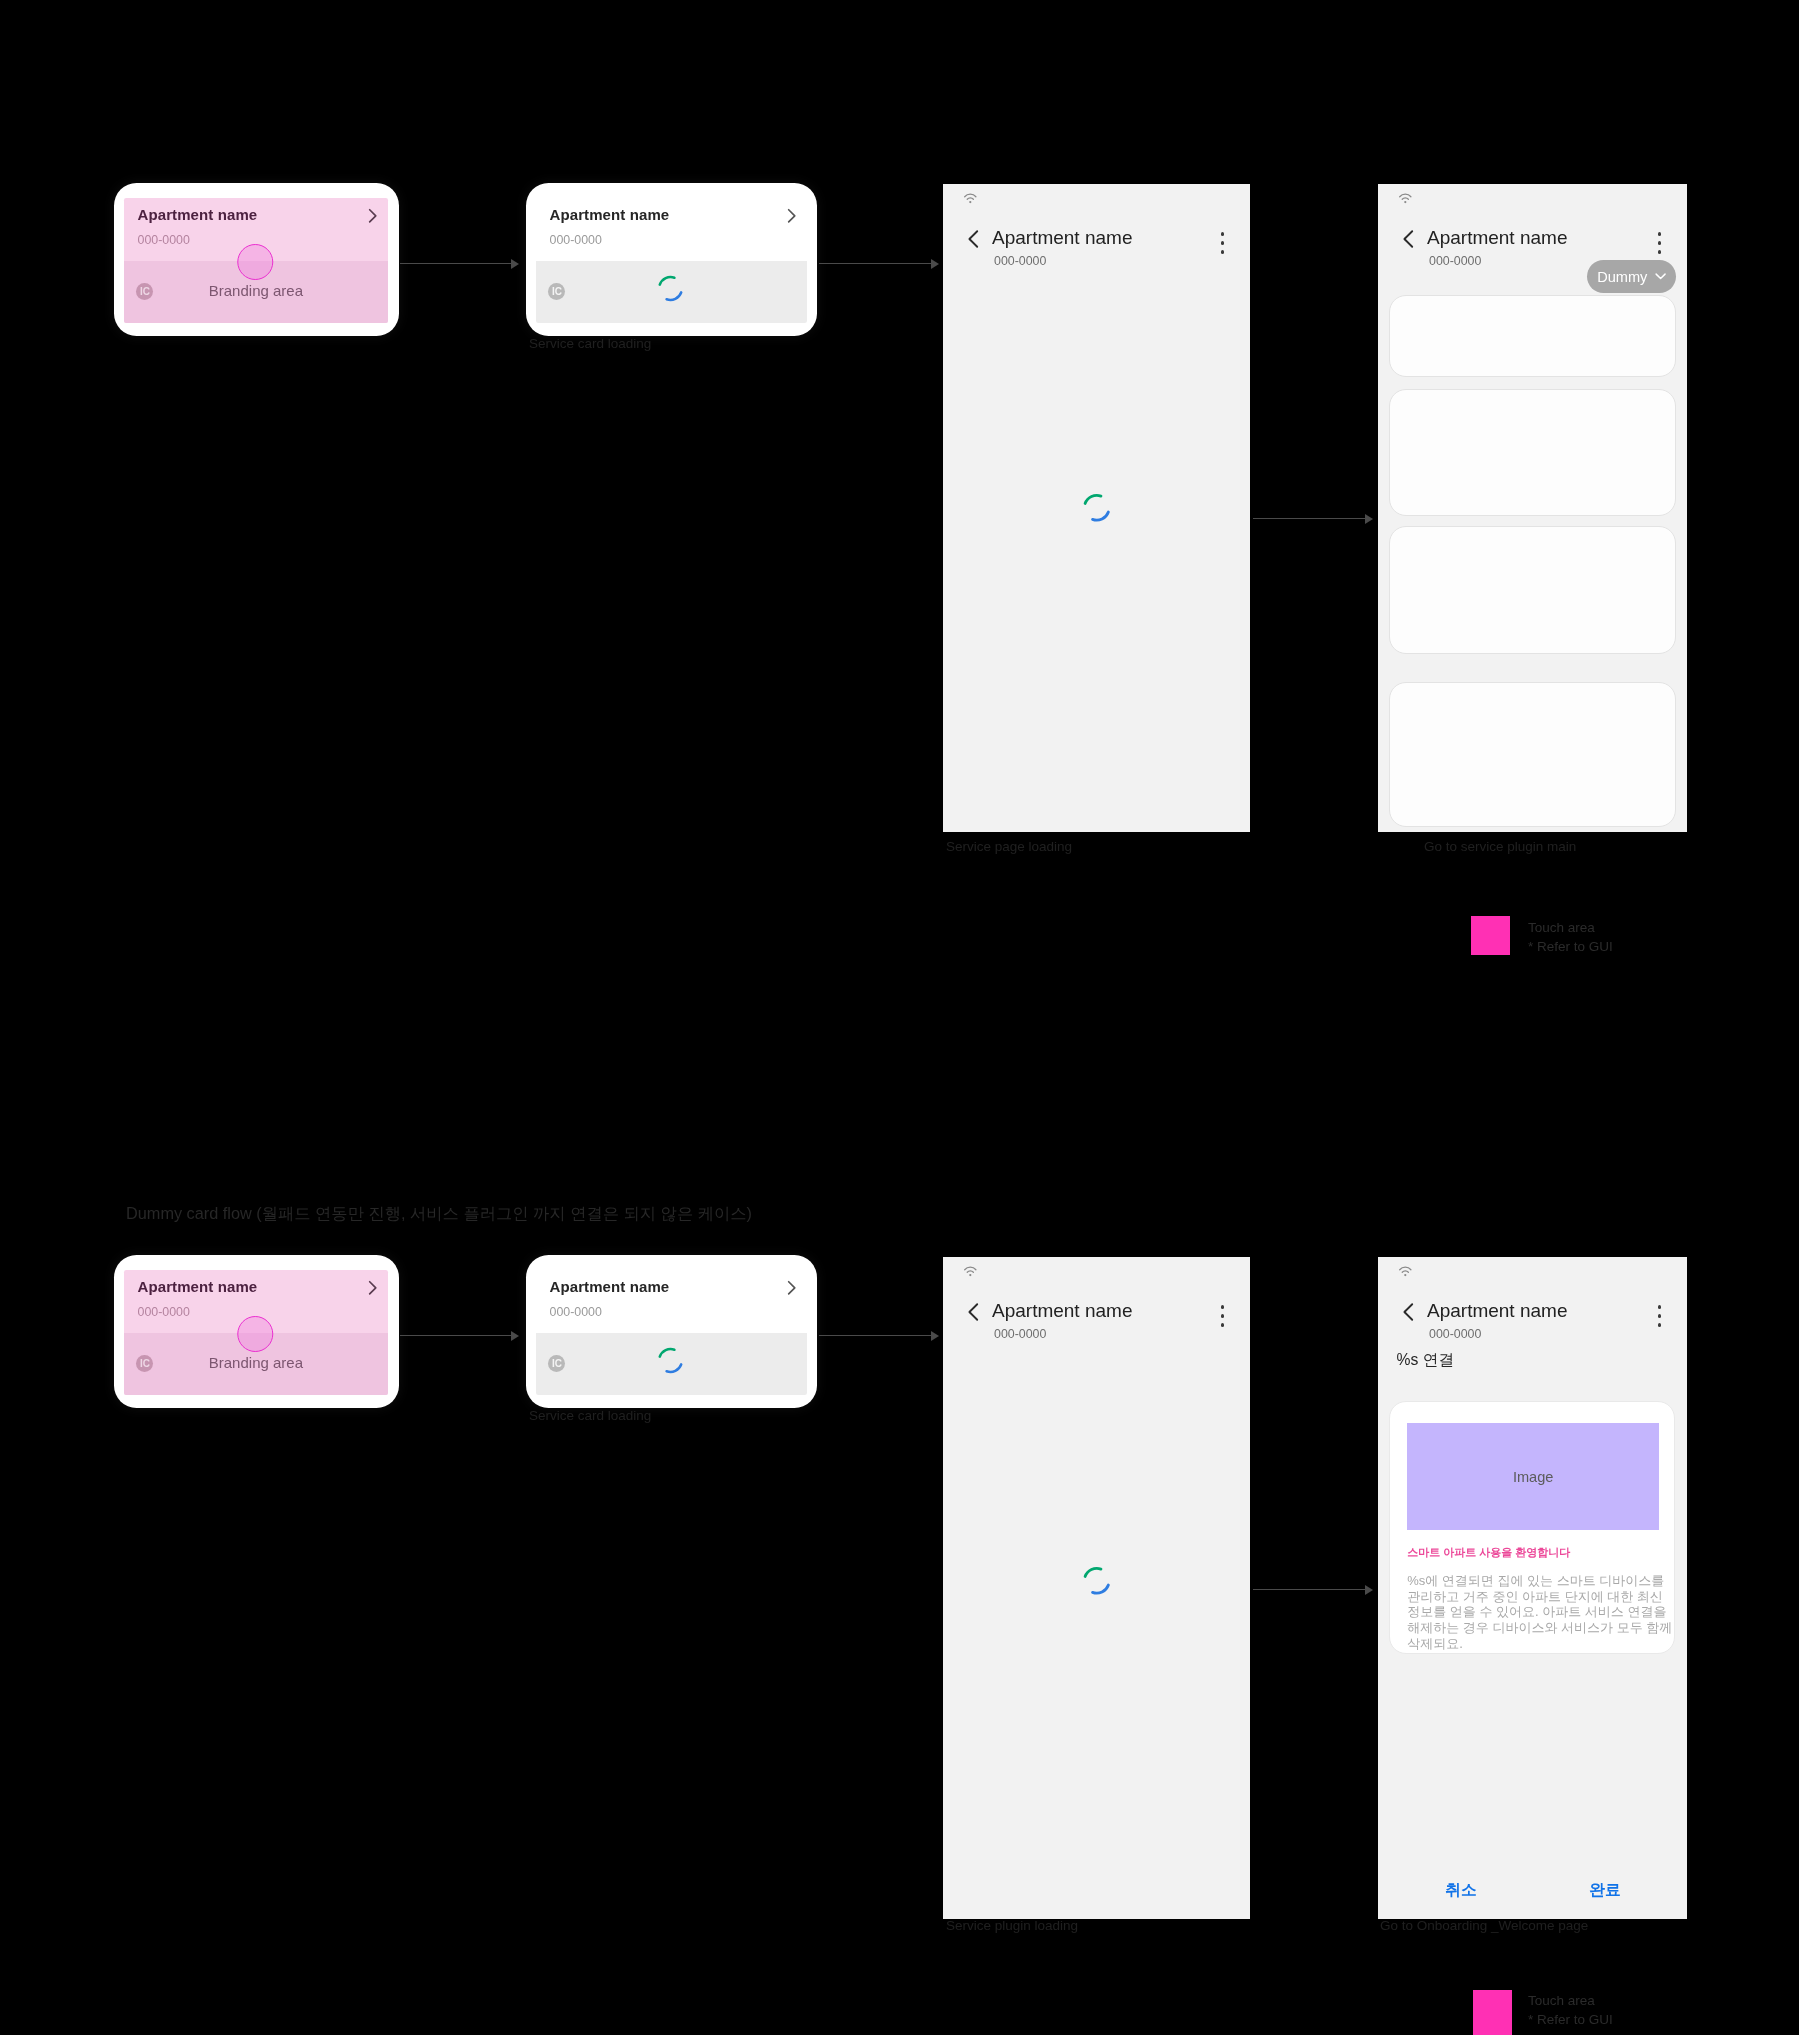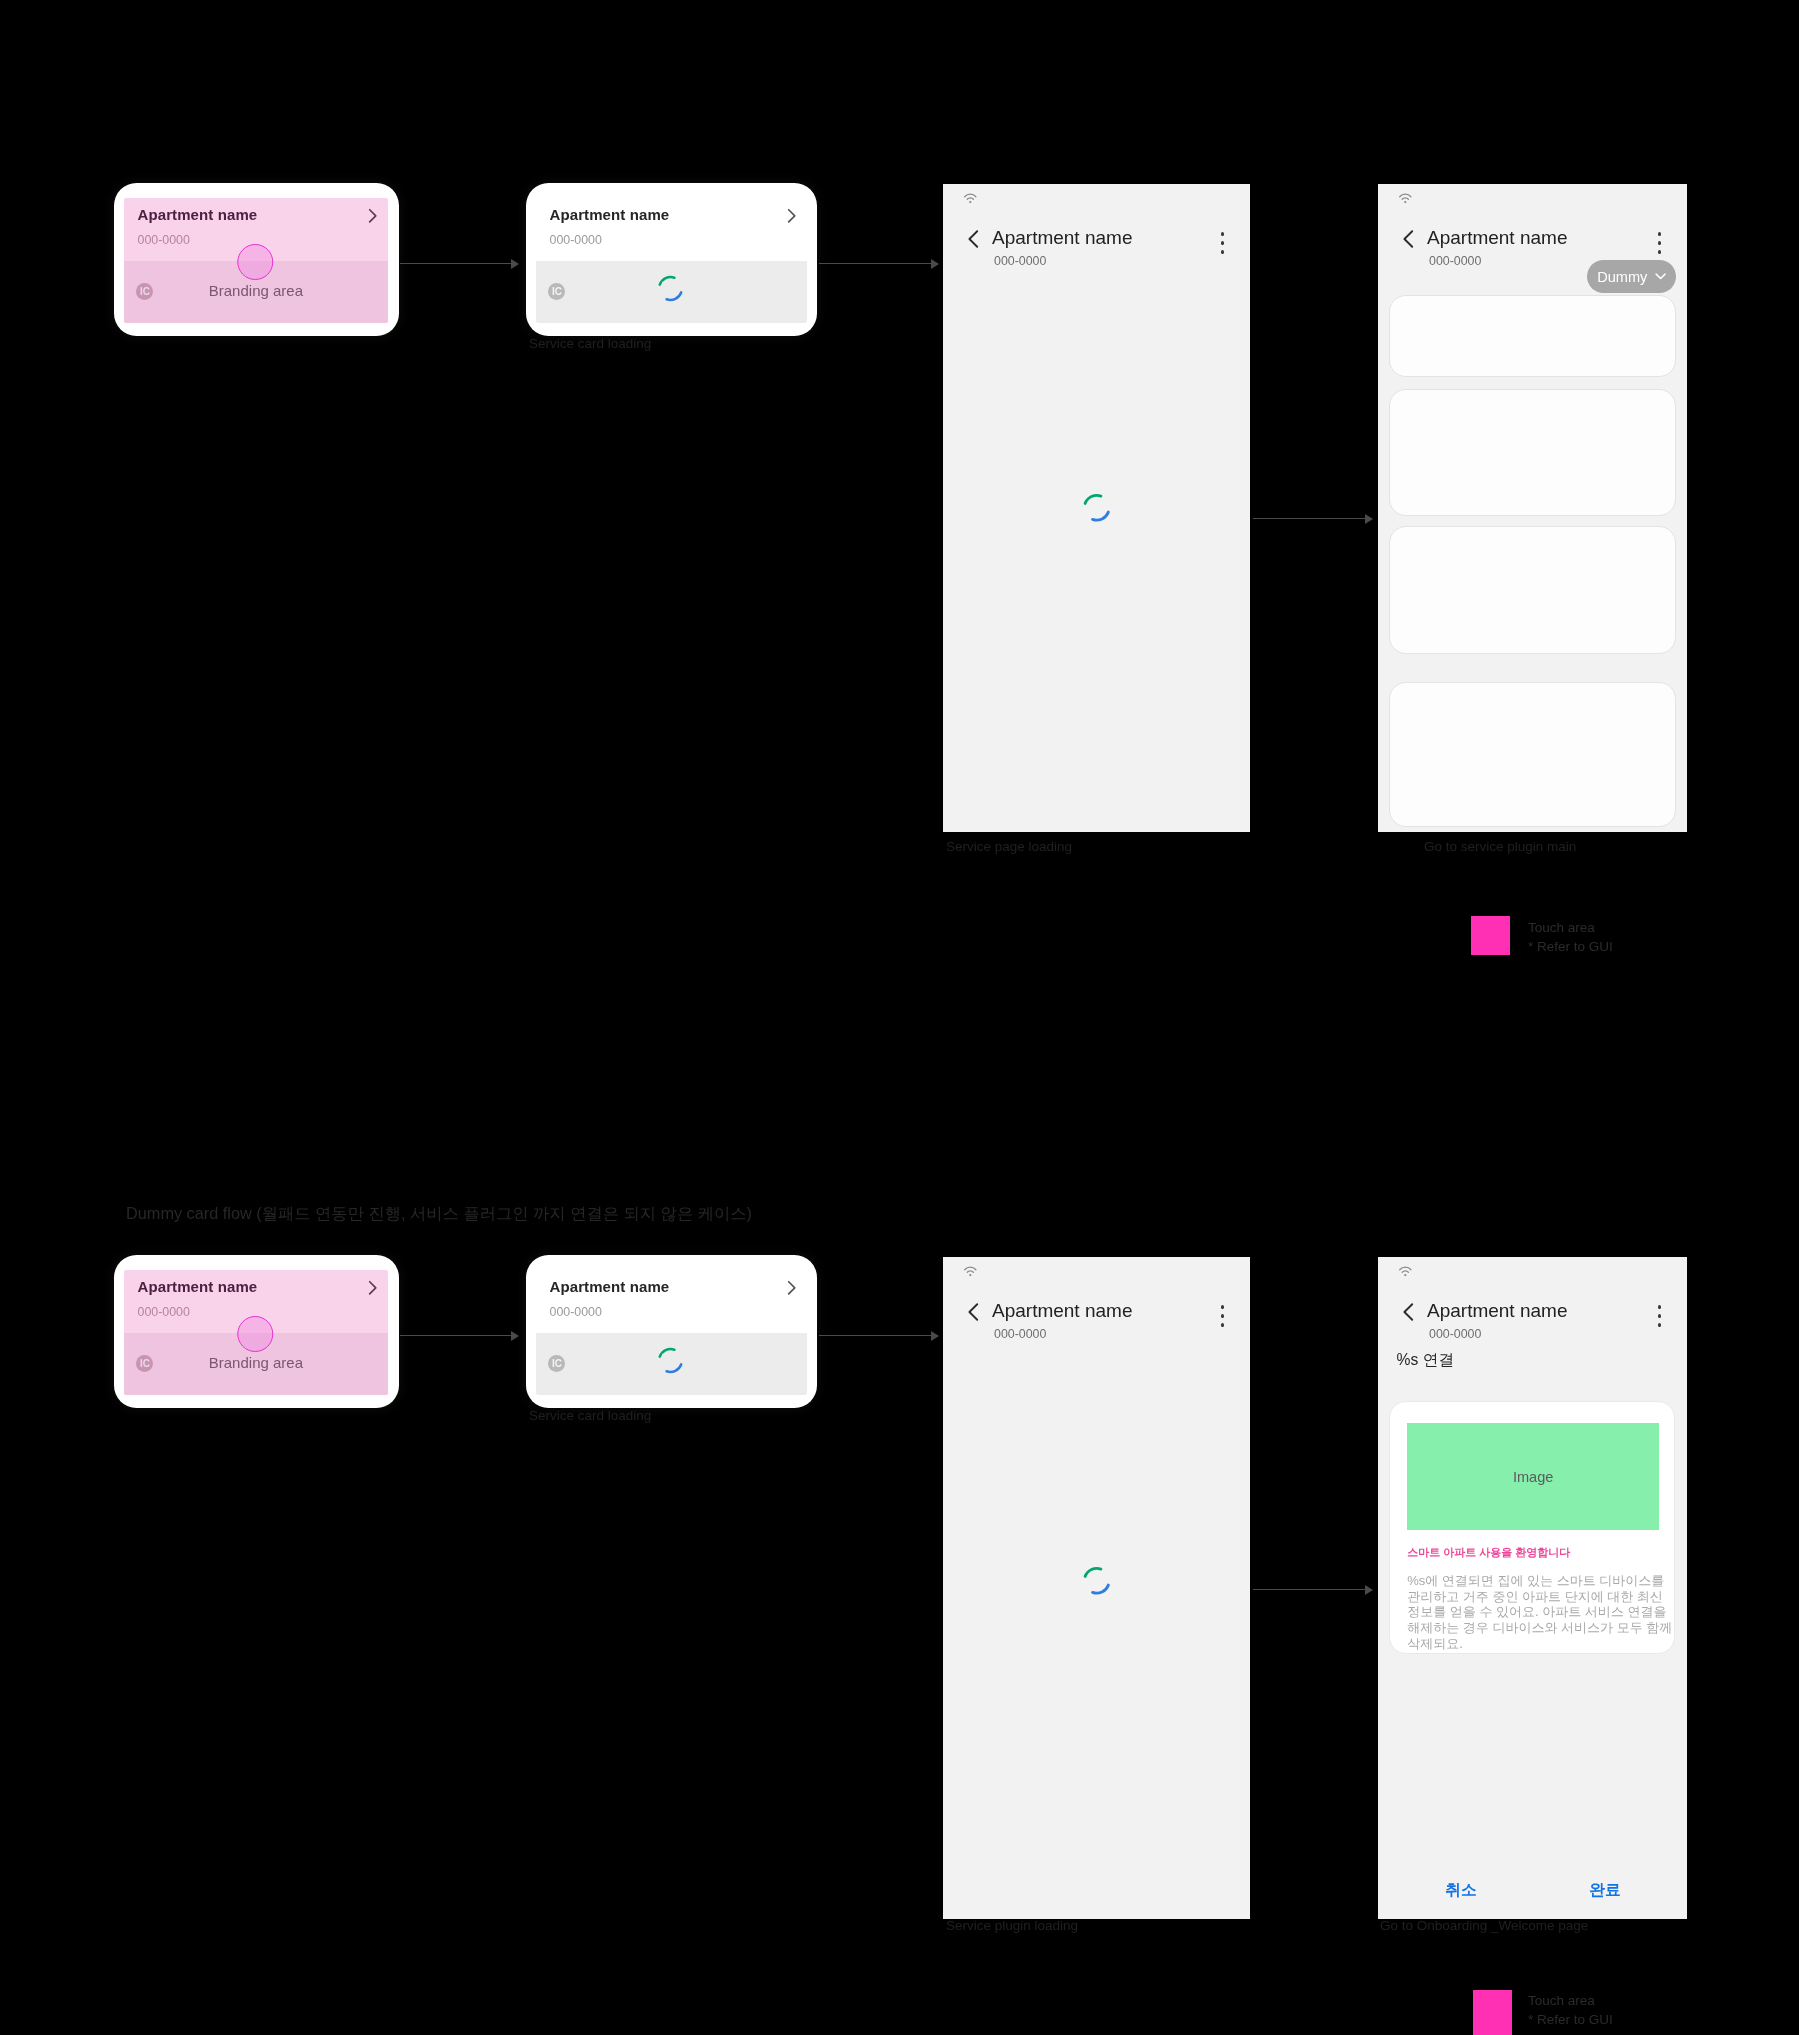--- a/index.html
+++ b/index.html
@@ -45,21 +45,21 @@
   .menu-pill{position:absolute;right:10.7px;top:76px;width:89px;height:33px;background:#a7a7a7;
              border-radius:17px;color:#fff;display:flex;align-items:center;justify-content:center;
              gap:7.9px;font-size:14.6px;}
   .pill-chev{width:11.2px;height:6.7px;}
   .empty-card{position:absolute;left:10.7px;width:287px;background:#fdfdfd;border:1.1px solid #e3e3e3;
               border-radius:17px;box-sizing:border-box;}
 
   .section-title{position:absolute;left:18.6px;top:93px;font-size:15.7px;color:#262626;}
   .welcome-card{position:absolute;left:11.2px;top:144px;width:286px;height:253px;background:#fff;
                 border:1.1px solid #e9e9e9;border-radius:17px;box-sizing:border-box;}
-  .img-ph{position:absolute;left:17px;top:21.4px;width:252px;height:107px;background:#86efac;
+  .img-ph{position:absolute;left:17px;top:21.4px;width:252px;height:107px;background:#c4b5fd;
           display:flex;align-items:center;justify-content:center;font-size:14.6px;color:#5c5c5c;}
   .w-title{position:absolute;left:17px;top:143px;font-size:11px;font-weight:600;color:#ec4899;}
   .w-body{position:absolute;left:17px;top:171px;font-size:13px;line-height:15.7px;color:#a8a8a8;}
   .dlg-btn{position:absolute;font-size:15.7px;font-weight:600;color:#1173e8;transform:translateX(-50%);font-family:Liberation Serif, serif;}
 
   
   .caption{position:absolute;font-size:13.5px;color:#202020;}
   .heading{position:absolute;left:114px;top:1203px;font-size:16.3px;color:#272727;margin-left:12px;}
   .legend-square{position:absolute;width:39px;height:39px;background:#ff30b4;}
   .legend-text{position:absolute;font-size:13.5px;line-height:19px;color:#2b2b2b;white-space:pre-line;}

